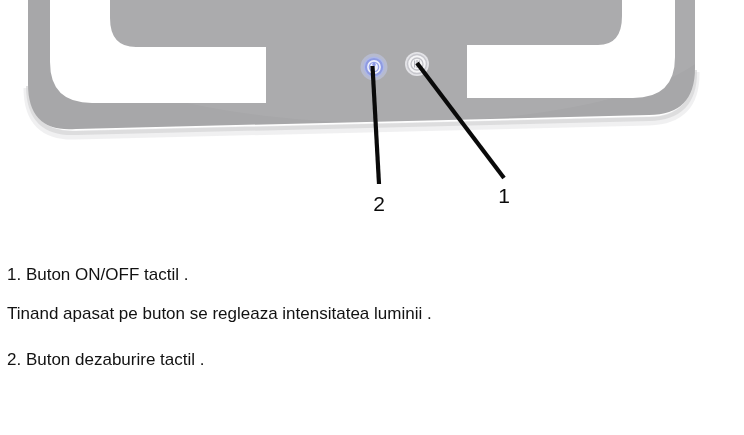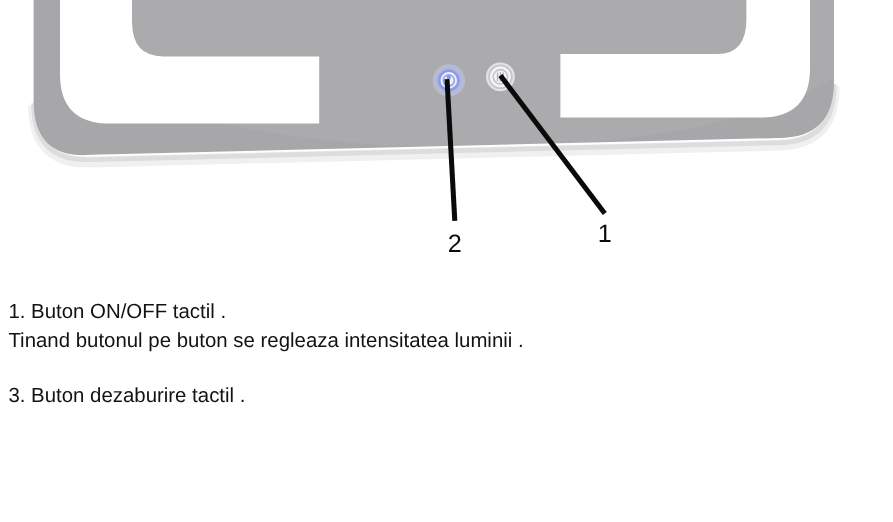--- a/index.html
+++ b/index.html
@@ -43,20 +43,21 @@
   }
   .instructions p {
     margin: 0;
   }
   .instructions p + p {
     margin-top: 22px;
   }
   .instr-line {
     display: block;
     white-space: pre;
+    margin-top: 15px;
   }
 </style>
 </head>
 <body>
 
 <div class="stage">
 
   <div class="photo-area">
     <svg width="744" height="232" viewBox="0 0 744 232">
 
@@ -92,20 +93,20 @@
       <line x1="417" y1="63" x2="504" y2="178" stroke-width="4.2" stroke="#0a0a0a"></line>
     </svg>
   </div>
 
   <div class="pointer-label label-1">1</div>
   <div class="pointer-label label-2">2</div>
 
   <div class="instructions">
     <p>
       <span class="instr-line">1. Buton ON/OFF tactil .</span>
-      <span class="instr-line">Tinand butonul pe buton se regleaza intensitatea luminii .</span>
+      <span class="instr-line">Tinand apasat pe buton se regleaza intensitatea luminii .</span>
     </p>
     <p>
-      <span class="instr-line">3. Buton dezaburire tactil .</span>
+      <span class="instr-line">2. Buton dezaburire tactil .</span>
     </p>
   </div>
 
 </div>
 
 </body></html>

